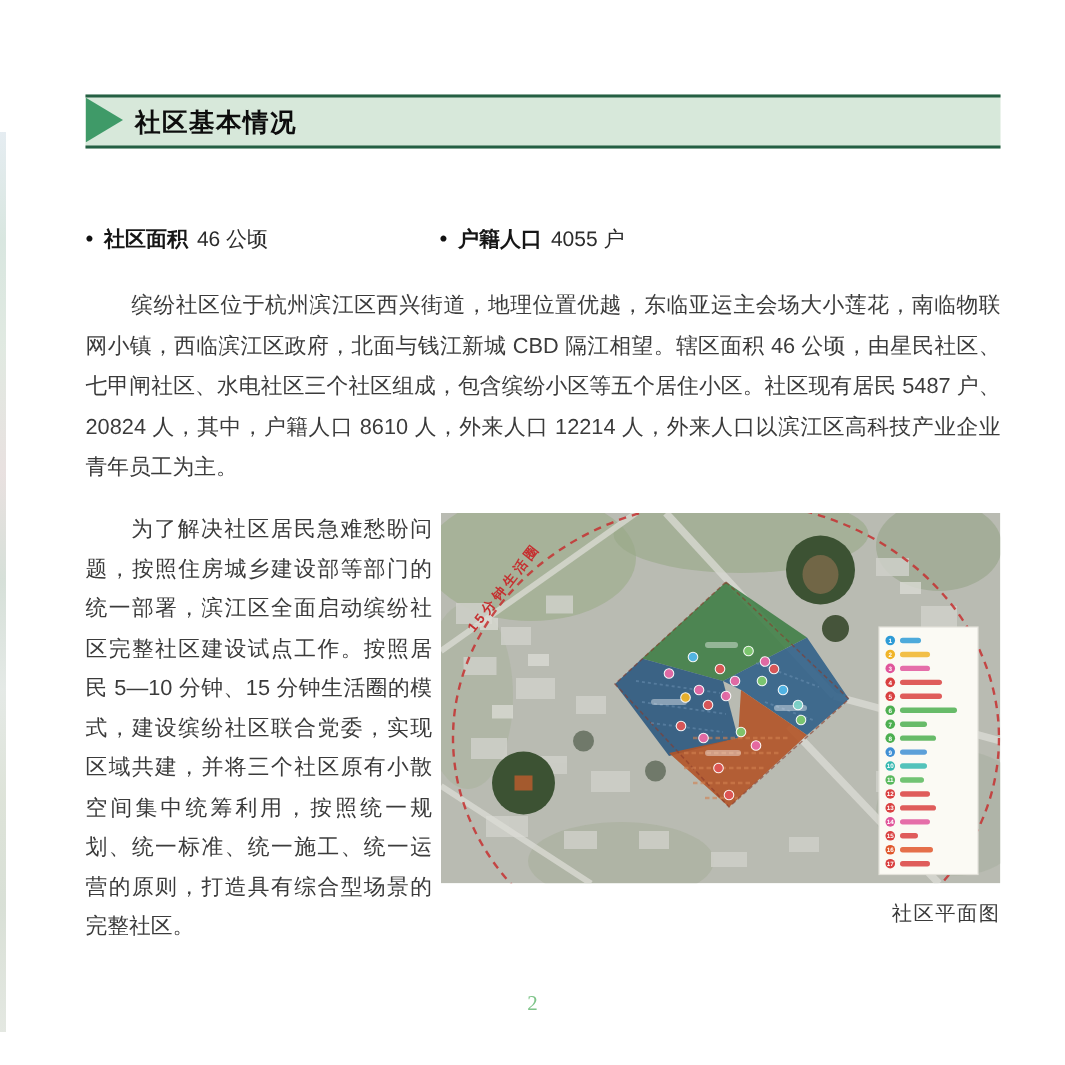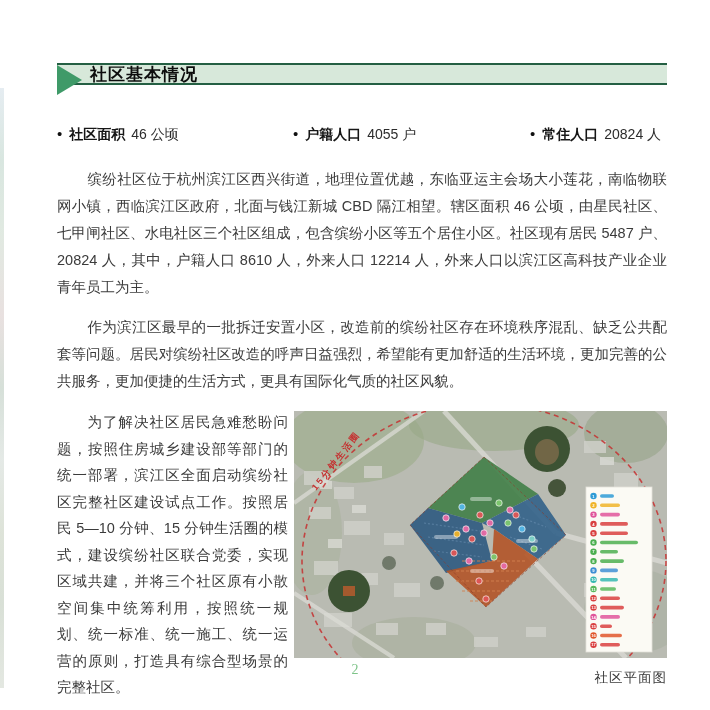--- a/index.html
+++ b/index.html
@@ -17,35 +17,35 @@
   .edge-strip{
     position:absolute;left:0;top:88px;width:4px;height:600px;
     background:linear-gradient(180deg,#dfe8ee 0%,#cfe0d8 12%,#d9e4da 24%,#e3d9d8 38%,
       #ccd8cf 50%,#dee4e0 62%,#d5dccf 74%,#cfd8cc 86%,#dde2da 100%);
     opacity:.8;
   }
 
   .content{position:absolute;left:57px;top:63px;width:610px;}
 
   .section-header{
-    position:relative;height:22px;background:var(--header-bg);
+    position:relative;height:36px;background:var(--header-bg);
     border-top:2px solid var(--header-border);
     border-bottom:2px solid var(--header-border);
     display:flex;align-items:center;
   }
   .arrow{
     position:absolute;left:0;top:0;width:25px;height:30px;
     background:var(--accent-green);
     clip-path:polygon(0 0,100% 50%,0 100%);
   }
   .section-title{
     margin-left:33px;font-size:17px;font-weight:bold;color:#0d0d0d;letter-spacing:1px;
   }
 
-  .stats{display:grid;grid-template-columns:236px 237px 1fr;margin-top:40px;font-size:14px;}
+  .stats{display:grid;grid-template-columns:236px 237px 1fr;margin-top:52px;font-size:14px;}
   .stat{white-space:nowrap;}
   .stat .bullet{font-size:15px;margin-right:7px;color:#111;}
   .stat .label{font-weight:bold;color:#161616;}
   .stat .value{margin-left:6px;color:#2c2c2c;}
 
   .para{
     margin-top:22px;font-size:14.5px;line-height:27px;text-align:justify;
     text-indent:2.1em;color:var(--text-color);
   }
   .para + .para{margin-top:13px;}
@@ -79,27 +79,23 @@
     <span class="section-title">社区基本情况</span>
   </div>
 
   <div class="stats">
     <div class="stat">
       <span class="bullet">•</span><span class="label">社区面积</span><span class="value">46 公顷</span>
     </div>
     <div class="stat">
       <span class="bullet">•</span><span class="label">户籍人口</span><span class="value">4055 户</span>
     </div>
-    <div class="stat">
-      <span class="bullet">•</span><span class="label">常住人口</span><span class="value">20824 人</span>
-    </div>
   </div>
 
   <p class="para">缤纷社区位于杭州滨江区西兴街道，地理位置优越，东临亚运主会场大小莲花，南临物联网小镇，西临滨江区政府，北面与钱江新城 CBD 隔江相望。辖区面积 46 公顷，由星民社区、七甲闸社区、水电社区三个社区组成，包含缤纷小区等五个居住小区。社区现有居民 5487 户、20824 人，其中，户籍人口 8610 人，外来人口 12214 人，外来人口以滨江区高科技产业企业青年员工为主。</p>
-  <p class="para">作为滨江区最早的一批拆迁安置小区，改造前的缤纷社区存在环境秩序混乱、缺乏公共配套等问题。居民对缤纷社区改造的呼声日益强烈，希望能有更加舒适的生活环境，更加完善的公共服务，更加便捷的生活方式，更具有国际化气质的社区风貌。</p>
 
   <div class="cols">
     <p class="col-text">为了解决社区居民急难愁盼问题，按照住房城乡建设部等部门的统一部署，滨江区全面启动缤纷社区完整社区建设试点工作。按照居民 5—10 分钟、15 分钟生活圈的模式，建设缤纷社区联合党委，实现区域共建，并将三个社区原有小散空间集中统筹利用，按照统一规划、统一标准、统一施工、统一运营的原则，打造具有综合型场景的完整社区。</p>
 
     <figure class="figure">
       <div class="map">
         <svg viewBox="0 0 373 247" preserveAspectRatio="none">
 
           <rect x="0" y="0" width="373" height="247" fill="#b9bbb2"></rect>
           <ellipse cx="60" cy="30" rx="70" ry="42" fill="#9fae8e" opacity="0.7"></ellipse>

